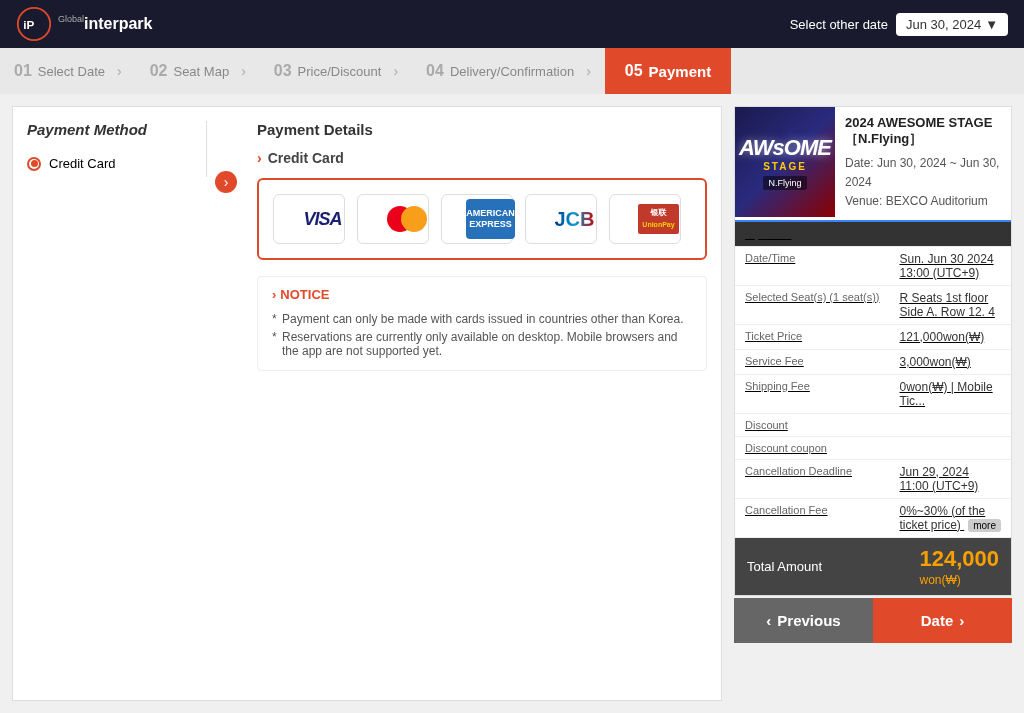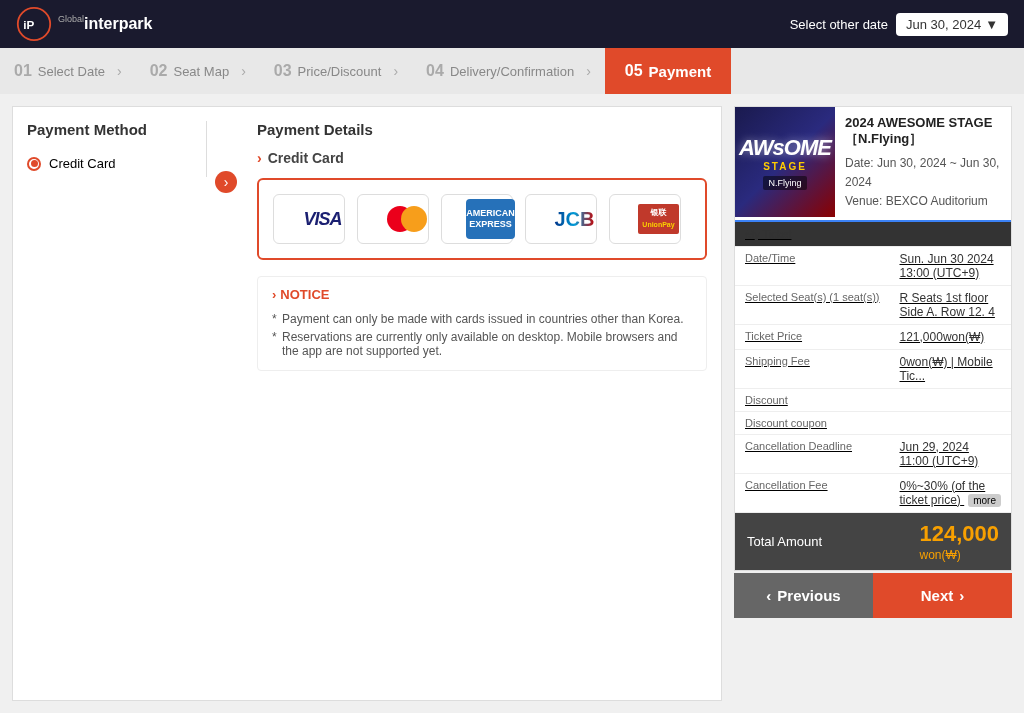--- a/index.html
+++ b/index.html
@@ -108,20 +108,21 @@
     .method-column {
       width: 180px;
       border-right: 1px solid #ddd;
       padding-right: 12px;
     }
     .method-column h3 {
       font-size: 15px;
       font-weight: bold;
       color: #333;
       margin-bottom: 12px;
+      font-style: italic;
     }
     .method-item {
       display: flex;
       align-items: center;
       gap: 8px;
       padding: 6px 0;
       cursor: pointer;
     }
     .radio-dot {
       width: 14px;
@@ -530,20 +531,24 @@
         </tr>
         <tr>
           <td>Selected Seat(s) (1 seat(s))</td>
           <td>R Seats 1st floor Side A. Row 12. 4</td>
         </tr>
         <tr>
           <td>Ticket Price</td>
           <td>121,000won(₩)</td>
         </tr>
         <tr>
+          <td>Service Fee</td>
+          <td>3,000won(₩)</td>
+        </tr>
+        <tr>
           <td>Shipping Fee</td>
           <td>0won(₩) | Mobile Tic...</td>
         </tr>
         <tr>
           <td>Discount</td>
           <td></td>
         </tr>
         <tr>
           <td>Discount coupon</td>
           <td></td>
@@ -570,19 +575,19 @@
         </div>
       </div>
     </div>
 
     <div class="nav-buttons">
       <button class="btn-prev">
         <span>‹</span>
         <span>Previous</span>
       </button>
       <button class="btn-next">
-        <span>Next</span>
+        <span>Date</span>
         <span>›</span>
       </button>
     </div>
   </div>
 
 </div>
 
 </body></html>

